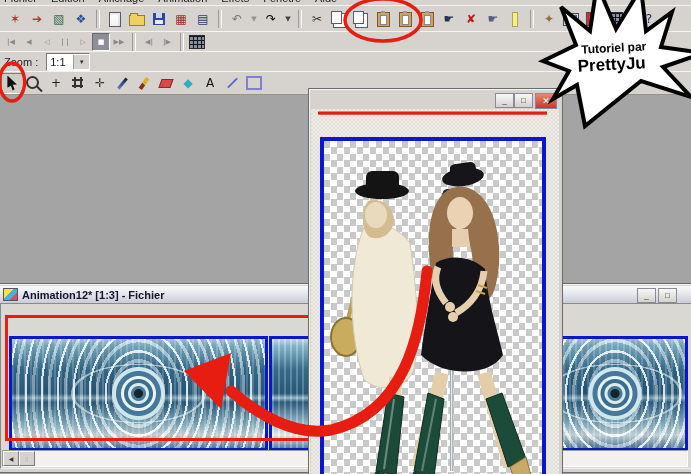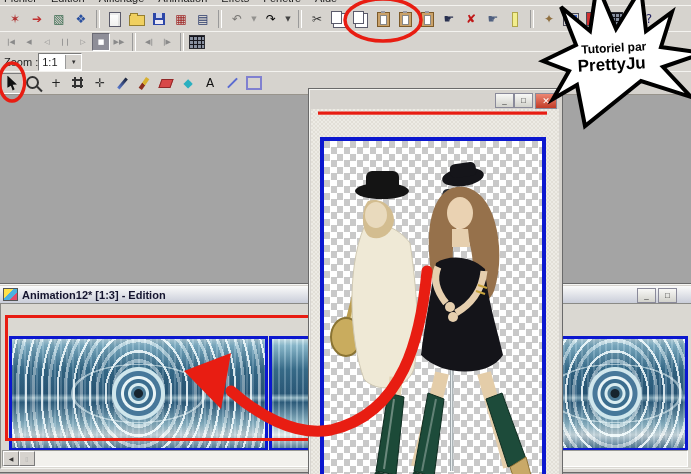--- a/index.html
+++ b/index.html
@@ -43,21 +43,21 @@
   .tl-zoom::after{content:"";position:absolute;width:7px;height:2px;background:#333;transform:rotate(45deg);right:-6px;bottom:-3px}
   .tl-crop{width:12px;height:12px;position:relative}
   .tl-crop::before{content:"";position:absolute;left:2px;top:0;width:2px;height:11px;background:#333;box-shadow:6px 0 0 #333}
   .tl-crop::after{content:"";position:absolute;top:2px;left:0;height:2px;width:11px;background:#333;box-shadow:0 6px 0 #333}
   .tl-dropper{width:3px;height:13px;background:linear-gradient(#1a2238,#5a7ad0);transform:rotate(40deg)}
   .tl-brush{width:4px;height:13px;background:linear-gradient(#d8b030 55%,#8a2e1e 55%);transform:rotate(35deg)}
   .tl-eraser{width:10px;height:7px;background:#d84848;border:1px solid #902828;transform:skewX(-20deg)}
   .tl-line{width:13px;height:2px;background:#5a6ad0;transform:rotate(-45deg)}
   .tl-rect{width:12px;height:10px;border:2px solid #8080d0}
   
-  .zoombox{width:42px;height:16px;background:#fff;border:1px solid;border-color:#7a7a7a #fff #fff #7a7a7a;display:flex;align-items:center;position:relative}
+  .zoombox{margin-left:8px;width:42px;height:16px;background:#fff;border:1px solid;border-color:#7a7a7a #fff #fff #7a7a7a;display:flex;align-items:center;position:relative}
   .zoombox .zval{flex:1;padding-left:3px;font-size:11px}
   .zoombox .zarrow{width:15px;height:14px;background:#d6d3ce;border-left:1px solid #9a9a9a;display:flex;align-items:center;justify-content:center;font-size:6px;color:#333}
   
   .win{position:absolute;background:#d6d3ce;border:1px solid #6a6a6a;box-shadow:inset 1px 1px 0 #f5f5f2}
   .titlebar{position:absolute;left:2px;right:2px;top:2px;height:17px;background:linear-gradient(#fbfbfa,#c9cdd9);display:flex;align-items:center;border-bottom:1px solid #aab;overflow:hidden}
   .titlebar .ttext{font-size:11px;font-weight:bold;color:#14142e;margin-left:4px;white-space:nowrap}
   .app-ic{width:13px;height:11px;margin-left:3px;flex:none;border:1px solid #555;background:linear-gradient(135deg,#ffe24a 0 40%,#4ab0e0 40% 70%,#e04a6a 70%)}
   .wbtn{position:absolute;top:4px;width:17px;height:13px;background:linear-gradient(#f8f8f6,#d2d2cc);border:1px solid #8a8a9a;display:flex;align-items:center;justify-content:center;font-size:8px;color:#222;line-height:1}
   .wbtn.close{background:linear-gradient(#ec8672,#c23c28);color:#fff;font-weight:bold;width:20px;height:14px;font-size:9px}
   
@@ -274,21 +274,21 @@
       <span class="glyph tl-line"></span>
     </div>
     <div class="pbtn">
       <span class="glyph tl-rect"></span>
     </div>
   </div>
 
 <div class="win" id="win-a12">
   <div class="titlebar">
     <span class="app-ic"></span>
-    <span class="ttext">Animation12* [1:3] - Edition</span>
+    <span class="ttext">Animation12* [1:3] - Fichier</span>
   </div>
   <div class="wbtn" style="left:639px">_</div>
   <div class="wbtn" style="left:660px">□</div>
   <div id="a12-content">
     <div class="frame" style="left:8px;top:32px;width:253px;height:109px">
       <div class="fimg"></div>
     </div>
     <div class="frame" style="left:268px;top:32px;width:70px;height:109px">
       <div class="fimg noeye"></div>
     </div>

